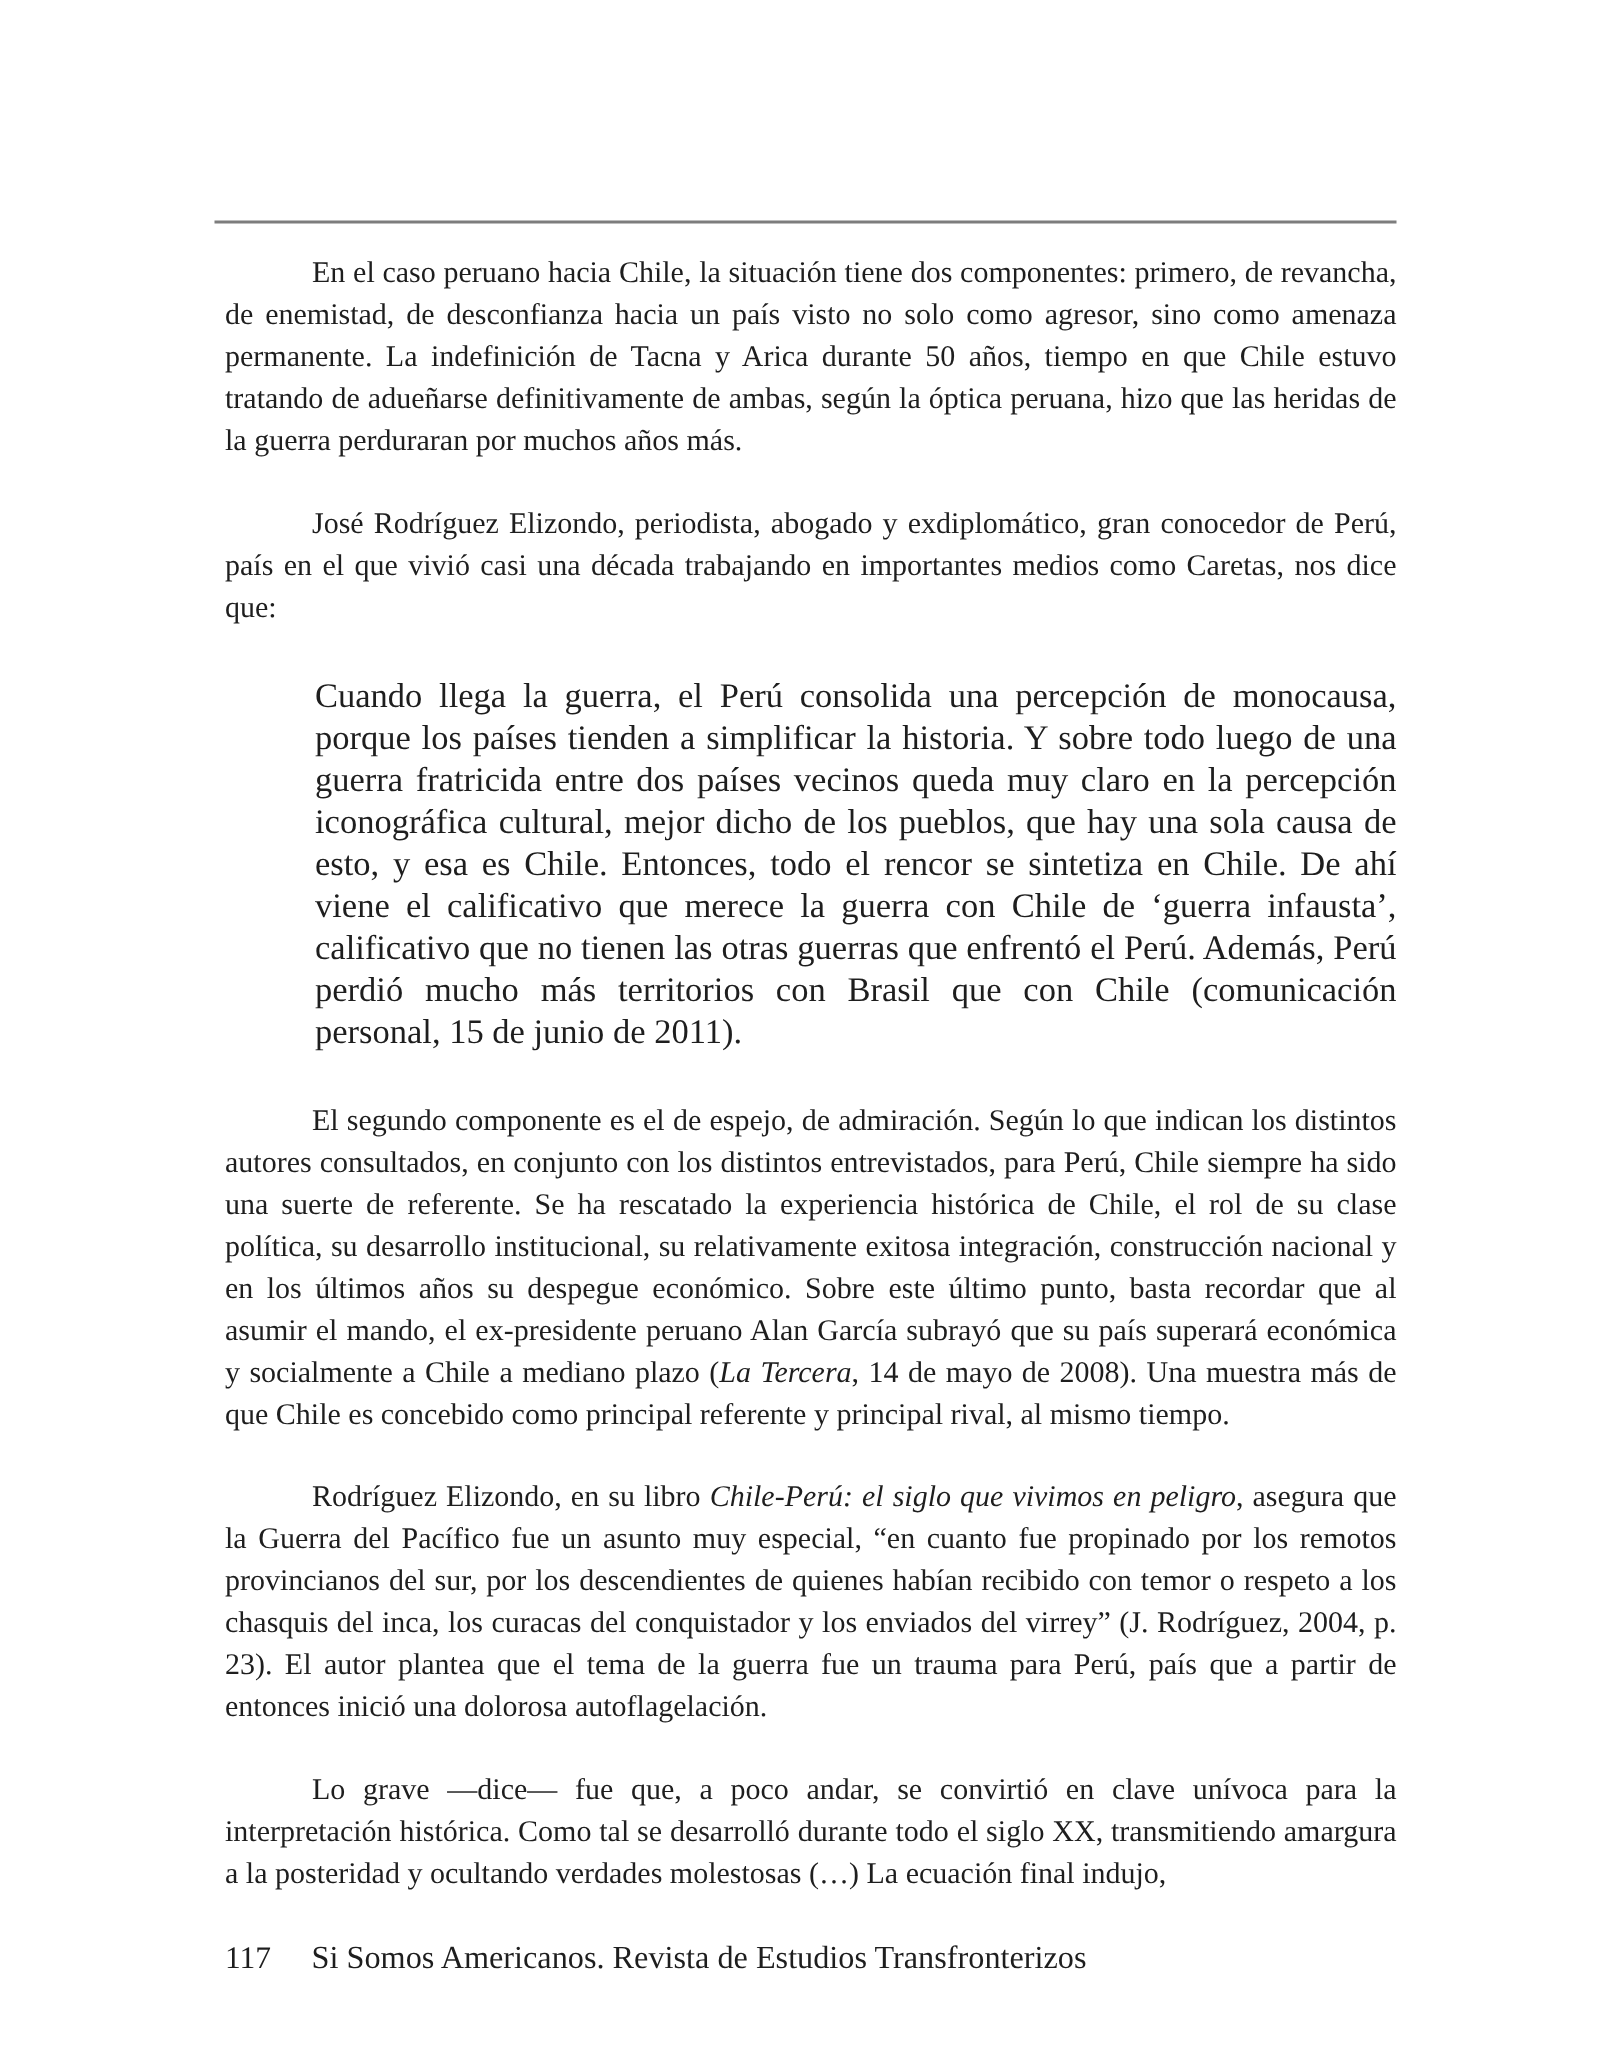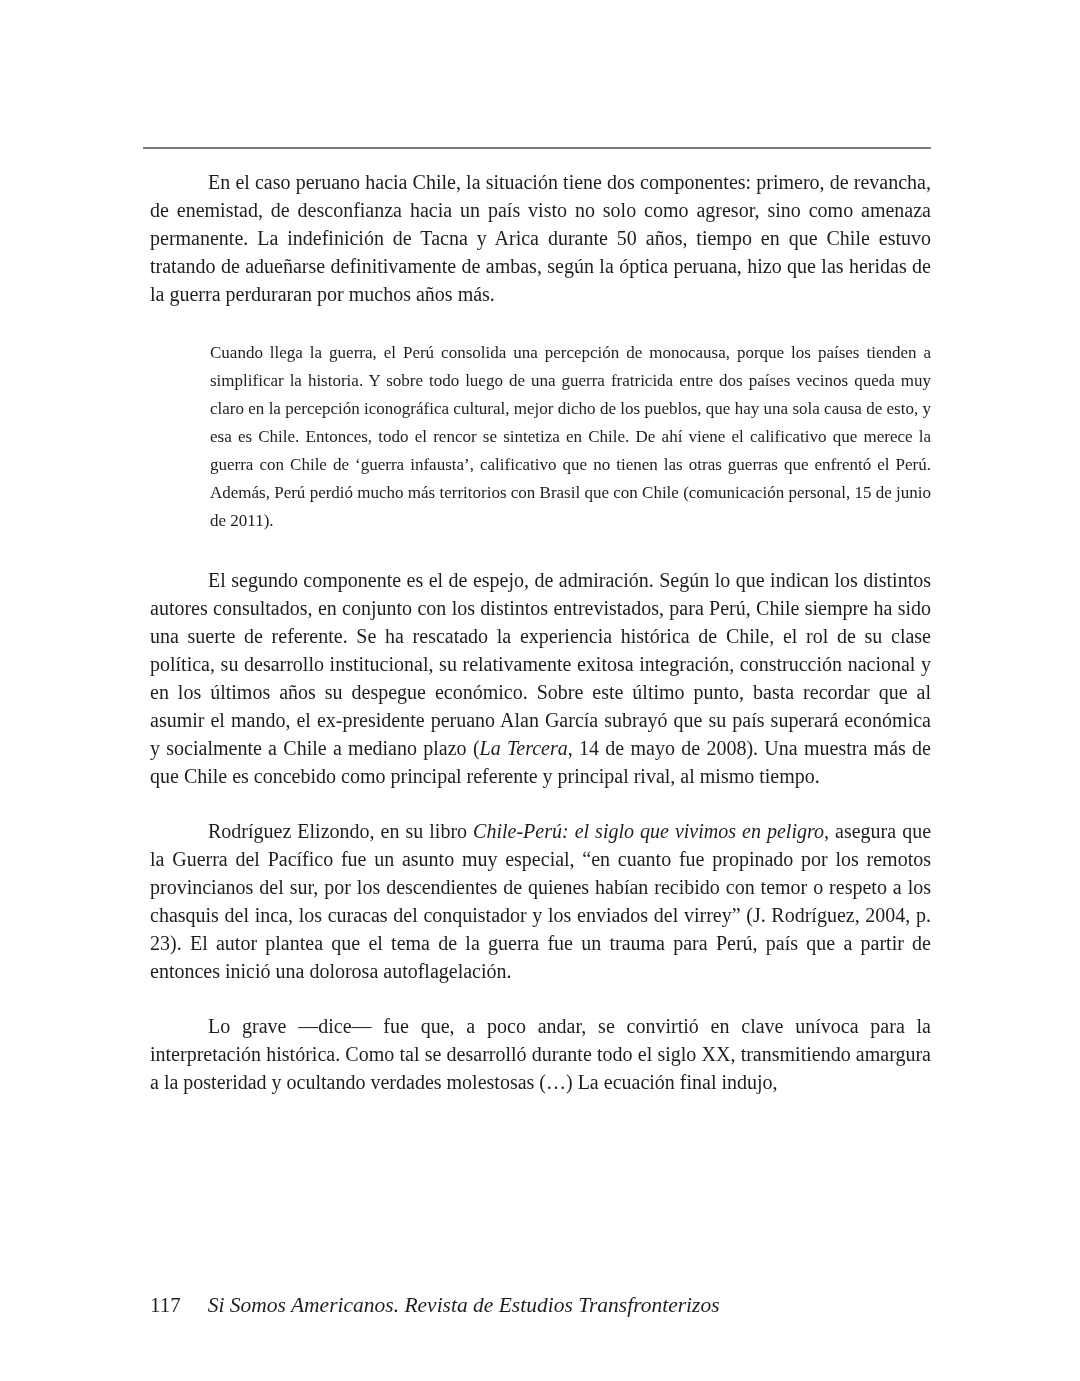--- a/index.html
+++ b/index.html
@@ -29,21 +29,21 @@
     line-height: 28px;
     text-align: justify;
   }
   .body-text p.paragraph {
     margin: 0 0 27px 0;
     text-indent: 58px;
   }
   .body-text blockquote.blockquote {
     margin: 31px 0 31px 60px;
     padding: 0;
-    font-size: 17px;
+    font-size: 23px;
     line-height: 28px;
     text-align: justify;
     text-indent: 0;
   }
   em { }
   .page-footer {
     position: absolute;
     left: 150px;
     top: 1291px;
     width: 781px;
@@ -51,31 +51,31 @@
     line-height: 28px;
     white-space: nowrap;
   }
   .page-number {
     display: inline-block;
     font-style: normal;
   }
   .journal-title {
     display: inline-block;
     margin-left: 27px;
-    font-style: italic;
     font-size: 21.5px;
   }
 </style>
 </head>
 <body>
 
 <div class="page" style="--bg: #ffffff; --ink: #1e1e1e; --rule: #7d7d7d;">
   <div class="top-rule"></div>
   <main class="body-text" id="content">
       <p class="paragraph"><span>En el caso peruano hacia Chile, la situación tiene dos componentes: primero, de revancha, de enemistad, de desconfianza hacia un país visto no solo como agresor, sino como amenaza permanente. La indefinición de Tacna y Arica durante 50 años, tiempo en que Chile estuvo tratando de adueñarse definitivamente de ambas, según la óptica peruana, hizo que las heridas de la guerra perduraran por muchos años más.</span></p>
+      <p class="paragraph"><span>José Rodríguez Elizondo, periodista, abogado y exdiplomático, gran conocedor de Perú, país en el que vivió casi una década trabajando en importantes medios como Caretas, nos dice que:</span></p>
       <blockquote class="blockquote"><span>Cuando llega la guerra, el Perú consolida una percepción de monocausa, porque los países tienden a simplificar la historia. Y sobre todo luego de una guerra fratricida entre dos países vecinos queda muy claro en la percepción iconográfica cultural, mejor dicho de los pueblos, que hay una sola causa de esto, y esa es Chile. Entonces, todo el rencor se sintetiza en Chile. De ahí viene el calificativo que merece la guerra con Chile de ‘guerra infausta’, calificativo que no tienen las otras guerras que enfrentó el Perú. Además, Perú perdió mucho más territorios con Brasil que con Chile (comunicación personal, 15 de junio de 2011).</span></blockquote>
       <p class="paragraph"><span>El segundo componente es el de espejo, de admiración. Según lo que indican los distintos autores consultados, en conjunto con los distintos entrevistados, para Perú, Chile siempre ha sido una suerte de referente. Se ha rescatado la experiencia histórica de Chile, el rol de su clase política, su desarrollo institucional, su relativamente exitosa integración, construcción nacional y en los últimos años su despegue económico. Sobre este último punto, basta recordar que al asumir el mando, el ex-presidente peruano Alan García subrayó que su país superará económica y socialmente a Chile a mediano plazo (</span><em>La Tercera</em><span>, 14 de mayo de 2008). Una muestra más de que Chile es concebido como principal referente y principal rival, al mismo tiempo.</span></p>
       <p class="paragraph"><span>Rodríguez Elizondo, en su libro </span><em>Chile-Perú: el siglo que vivimos en peligro</em><span>, asegura que la Guerra del Pacífico fue un asunto muy especial, “en cuanto fue propinado por los remotos provincianos del sur, por los descendientes de quienes habían recibido con temor o respeto a los chasquis del inca, los curacas del conquistador y los enviados del virrey” (J. Rodríguez, 2004, p. 23). El autor plantea que el tema de la guerra fue un trauma para Perú, país que a partir de entonces inició una dolorosa autoflagelación.</span></p>
       <p class="paragraph"><span>Lo grave —dice— fue que, a poco andar, se convirtió en clave unívoca para la interpretación histórica. Como tal se desarrolló durante todo el siglo XX, transmitiendo amargura a la posteridad y ocultando verdades molestosas (…) La ecuación final indujo,</span></p>
     </main>
   <footer class="page-footer">
     <span class="page-number">117</span><span class="journal-title">Si Somos Americanos. Revista de Estudios Transfronterizos</span>
   </footer>
 </div>
 

